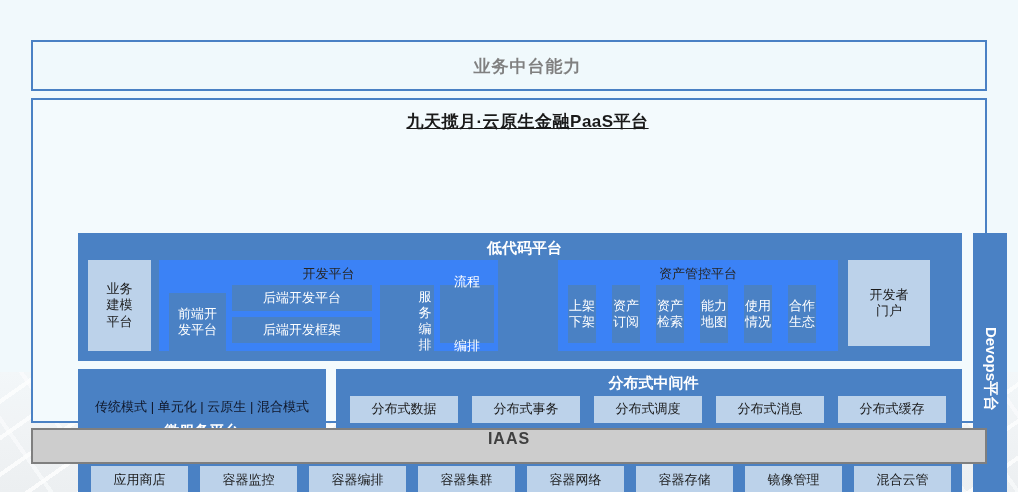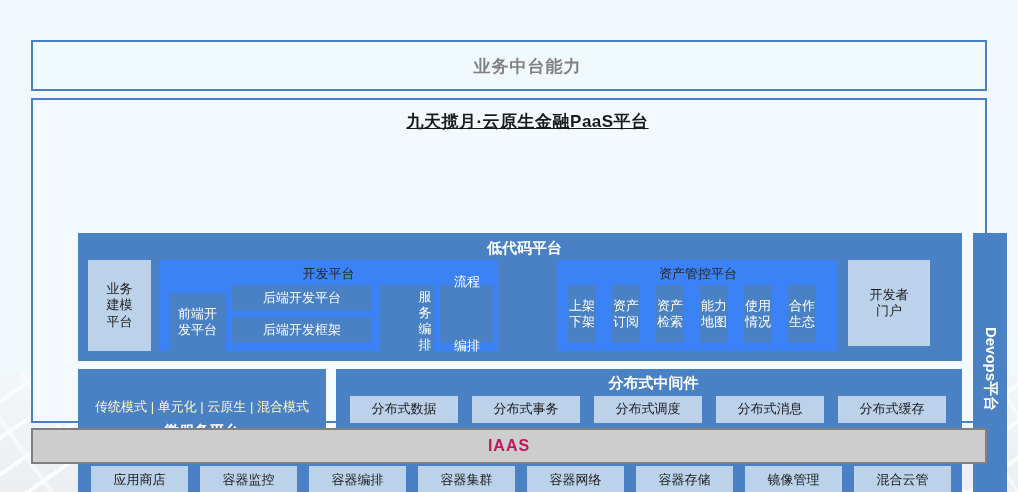--- a/index.html
+++ b/index.html
@@ -104,39 +104,39 @@
   }
 
   
   #micro{left:45px;top:269px;width:248px;height:60px;}
   #micro .mtitle{
     position:absolute;left:0;right:0;top:6px;text-align:center;
     color:#fff;font-weight:bold;font-size:15px;margin-top:47px;
   }
   #micro .msub{
     position:absolute;left:0;right:0;top:29px;text-align:center;
-    color:#fef9c3;font-size:13px;
+    color:#0f172a;font-size:13px;
   }
 
   
   #middleware{left:303px;top:269px;width:626px;height:60px;}
   #middleware .gtitle{top:5px;}
   .mw-chip{top:27px;width:108px;height:27px;}
 
   
   #container{left:45px;top:337px;width:884px;height:68px;}
   #container .gtitle{top:6px;}
   .cc-chip{top:29px;width:97px;height:29px;}
 
   
   #iaas{
     position:absolute;left:31px;top:428px;width:956px;height:36px;
     background:#cdcdcd;border:2px solid #7f7f7f;box-sizing:border-box;
-    display:flex;align-items:center;justify-content:center;
-    font-size:16px;font-weight:bold;color:#be185d;letter-spacing:1px;
+    display:flex;justify-content:center;
+    font-size:16px;font-weight:bold;color:#404040;letter-spacing:1px;
   }
 </style>
 </head>
 <body>
 
 <div class="bg-top"></div>
 <div class="bg-texture"></div>
 
 <div class="stage">
 

